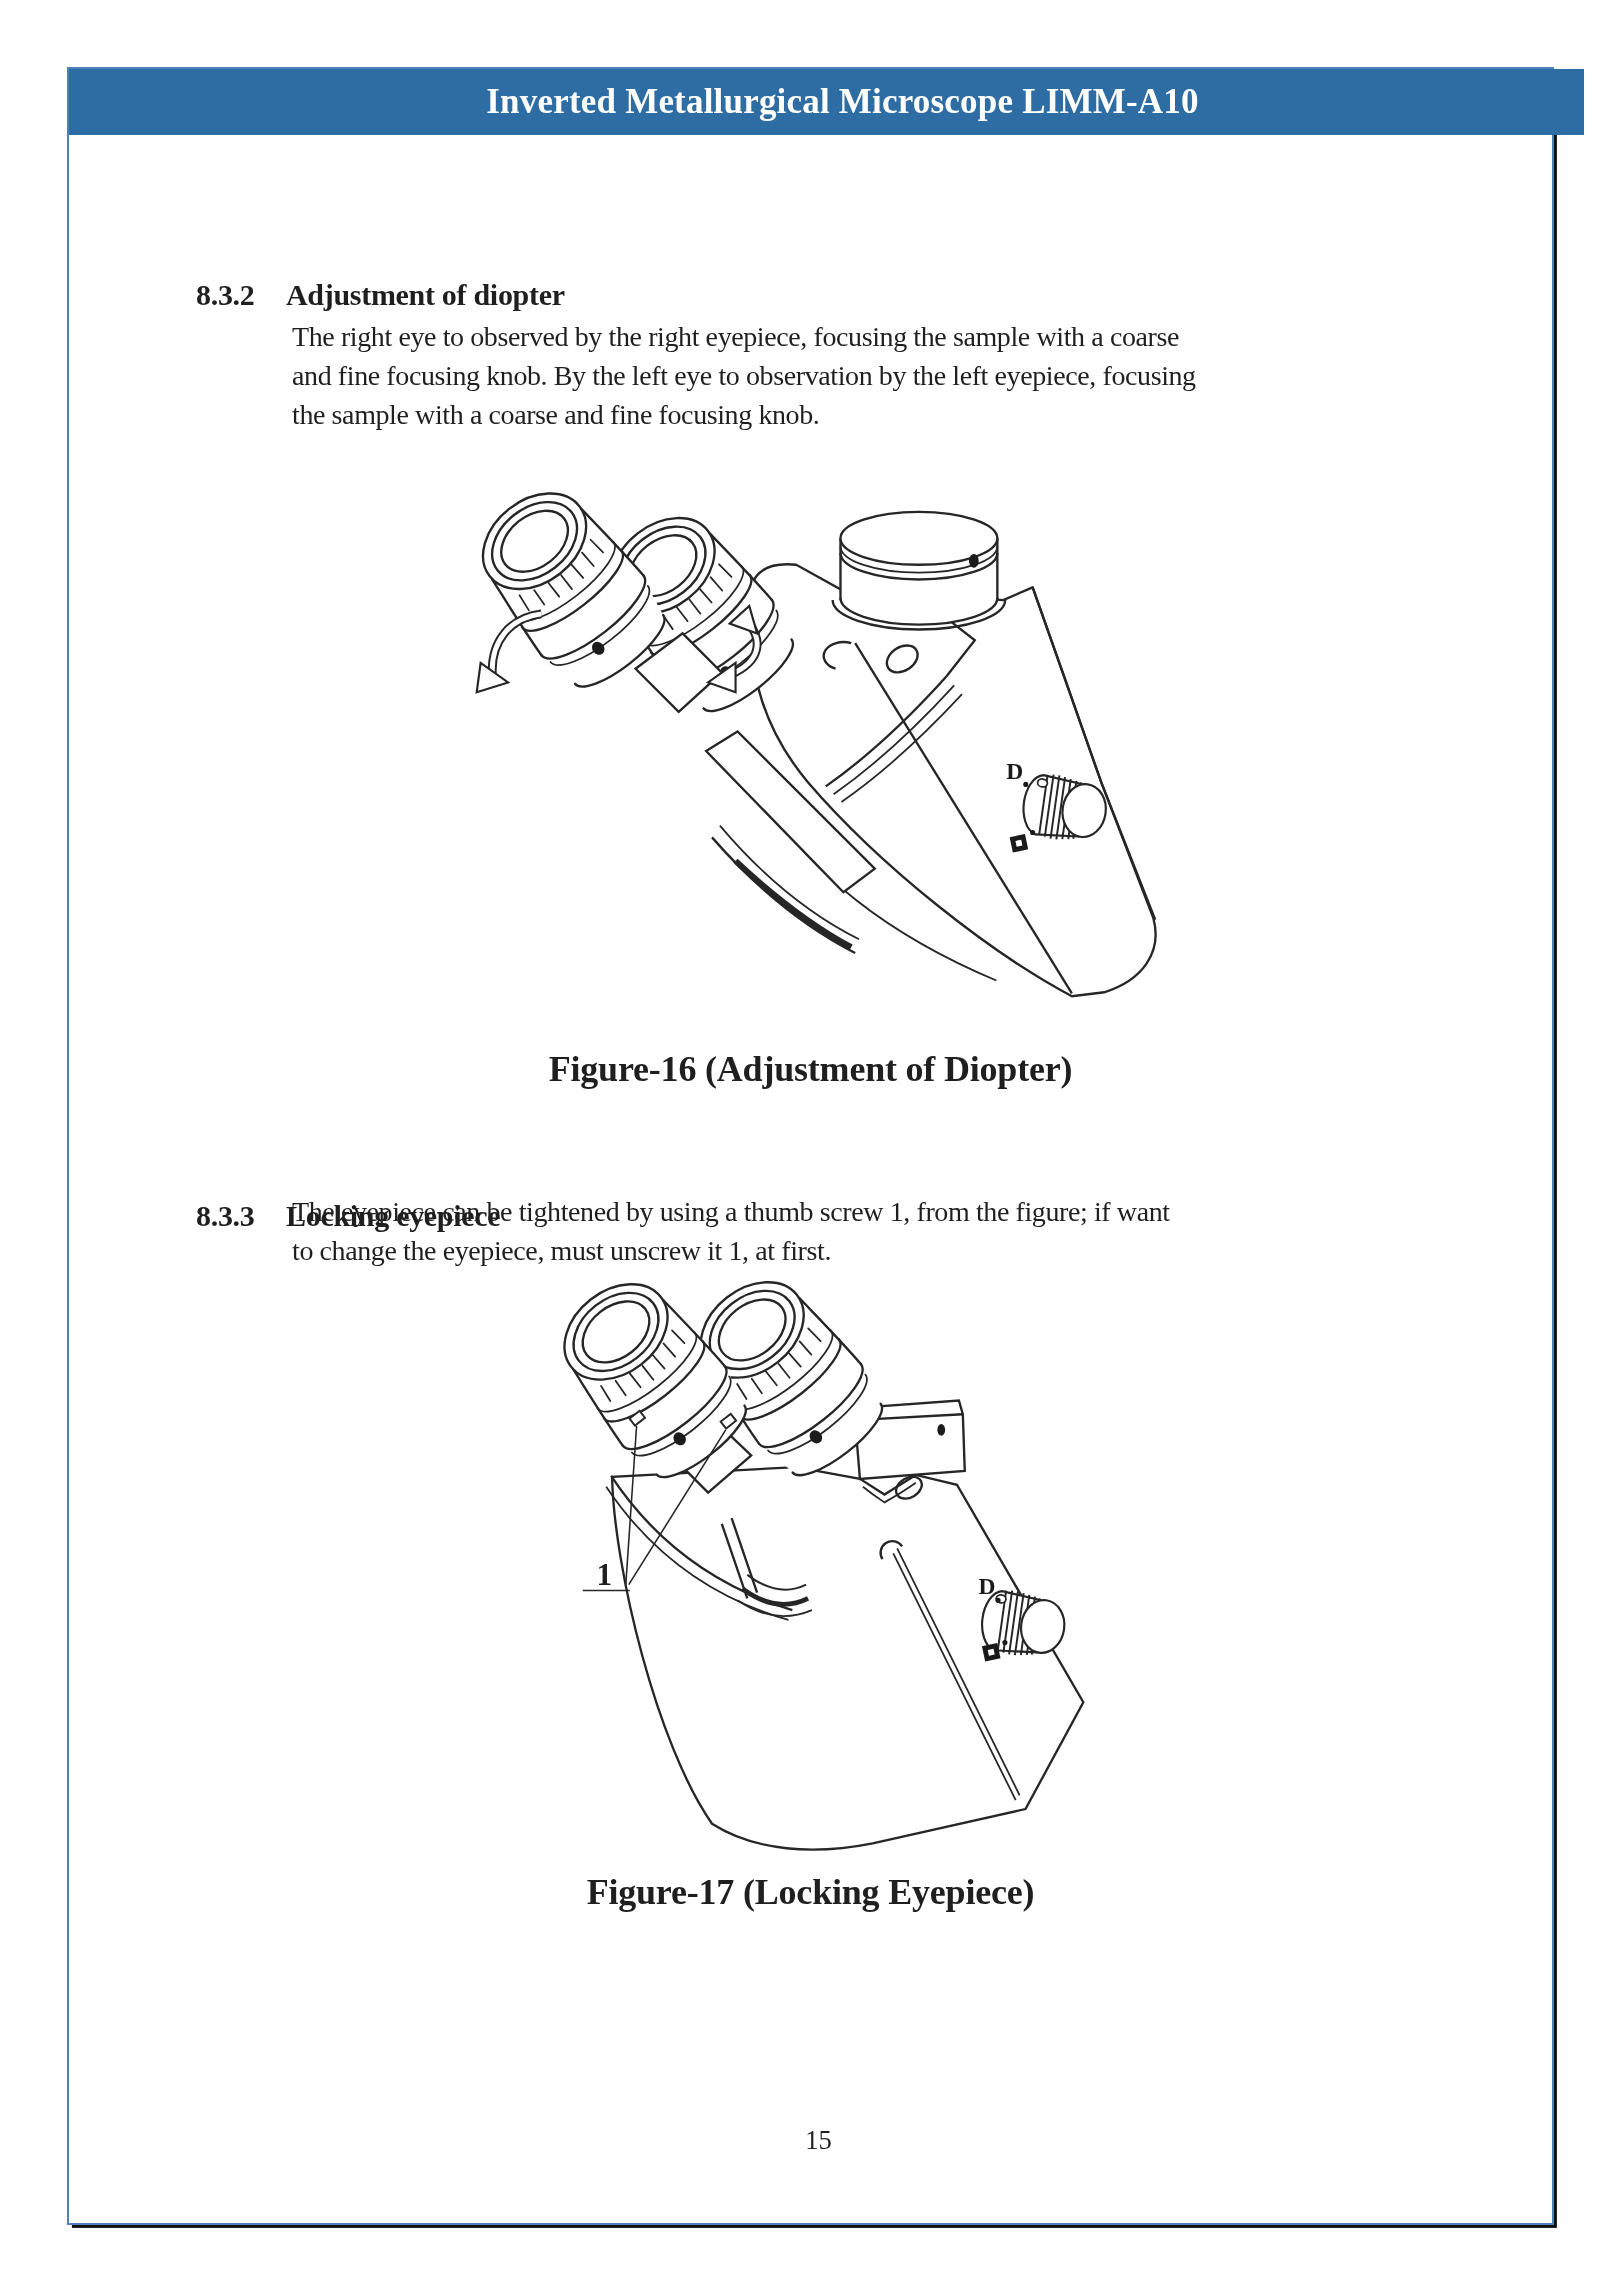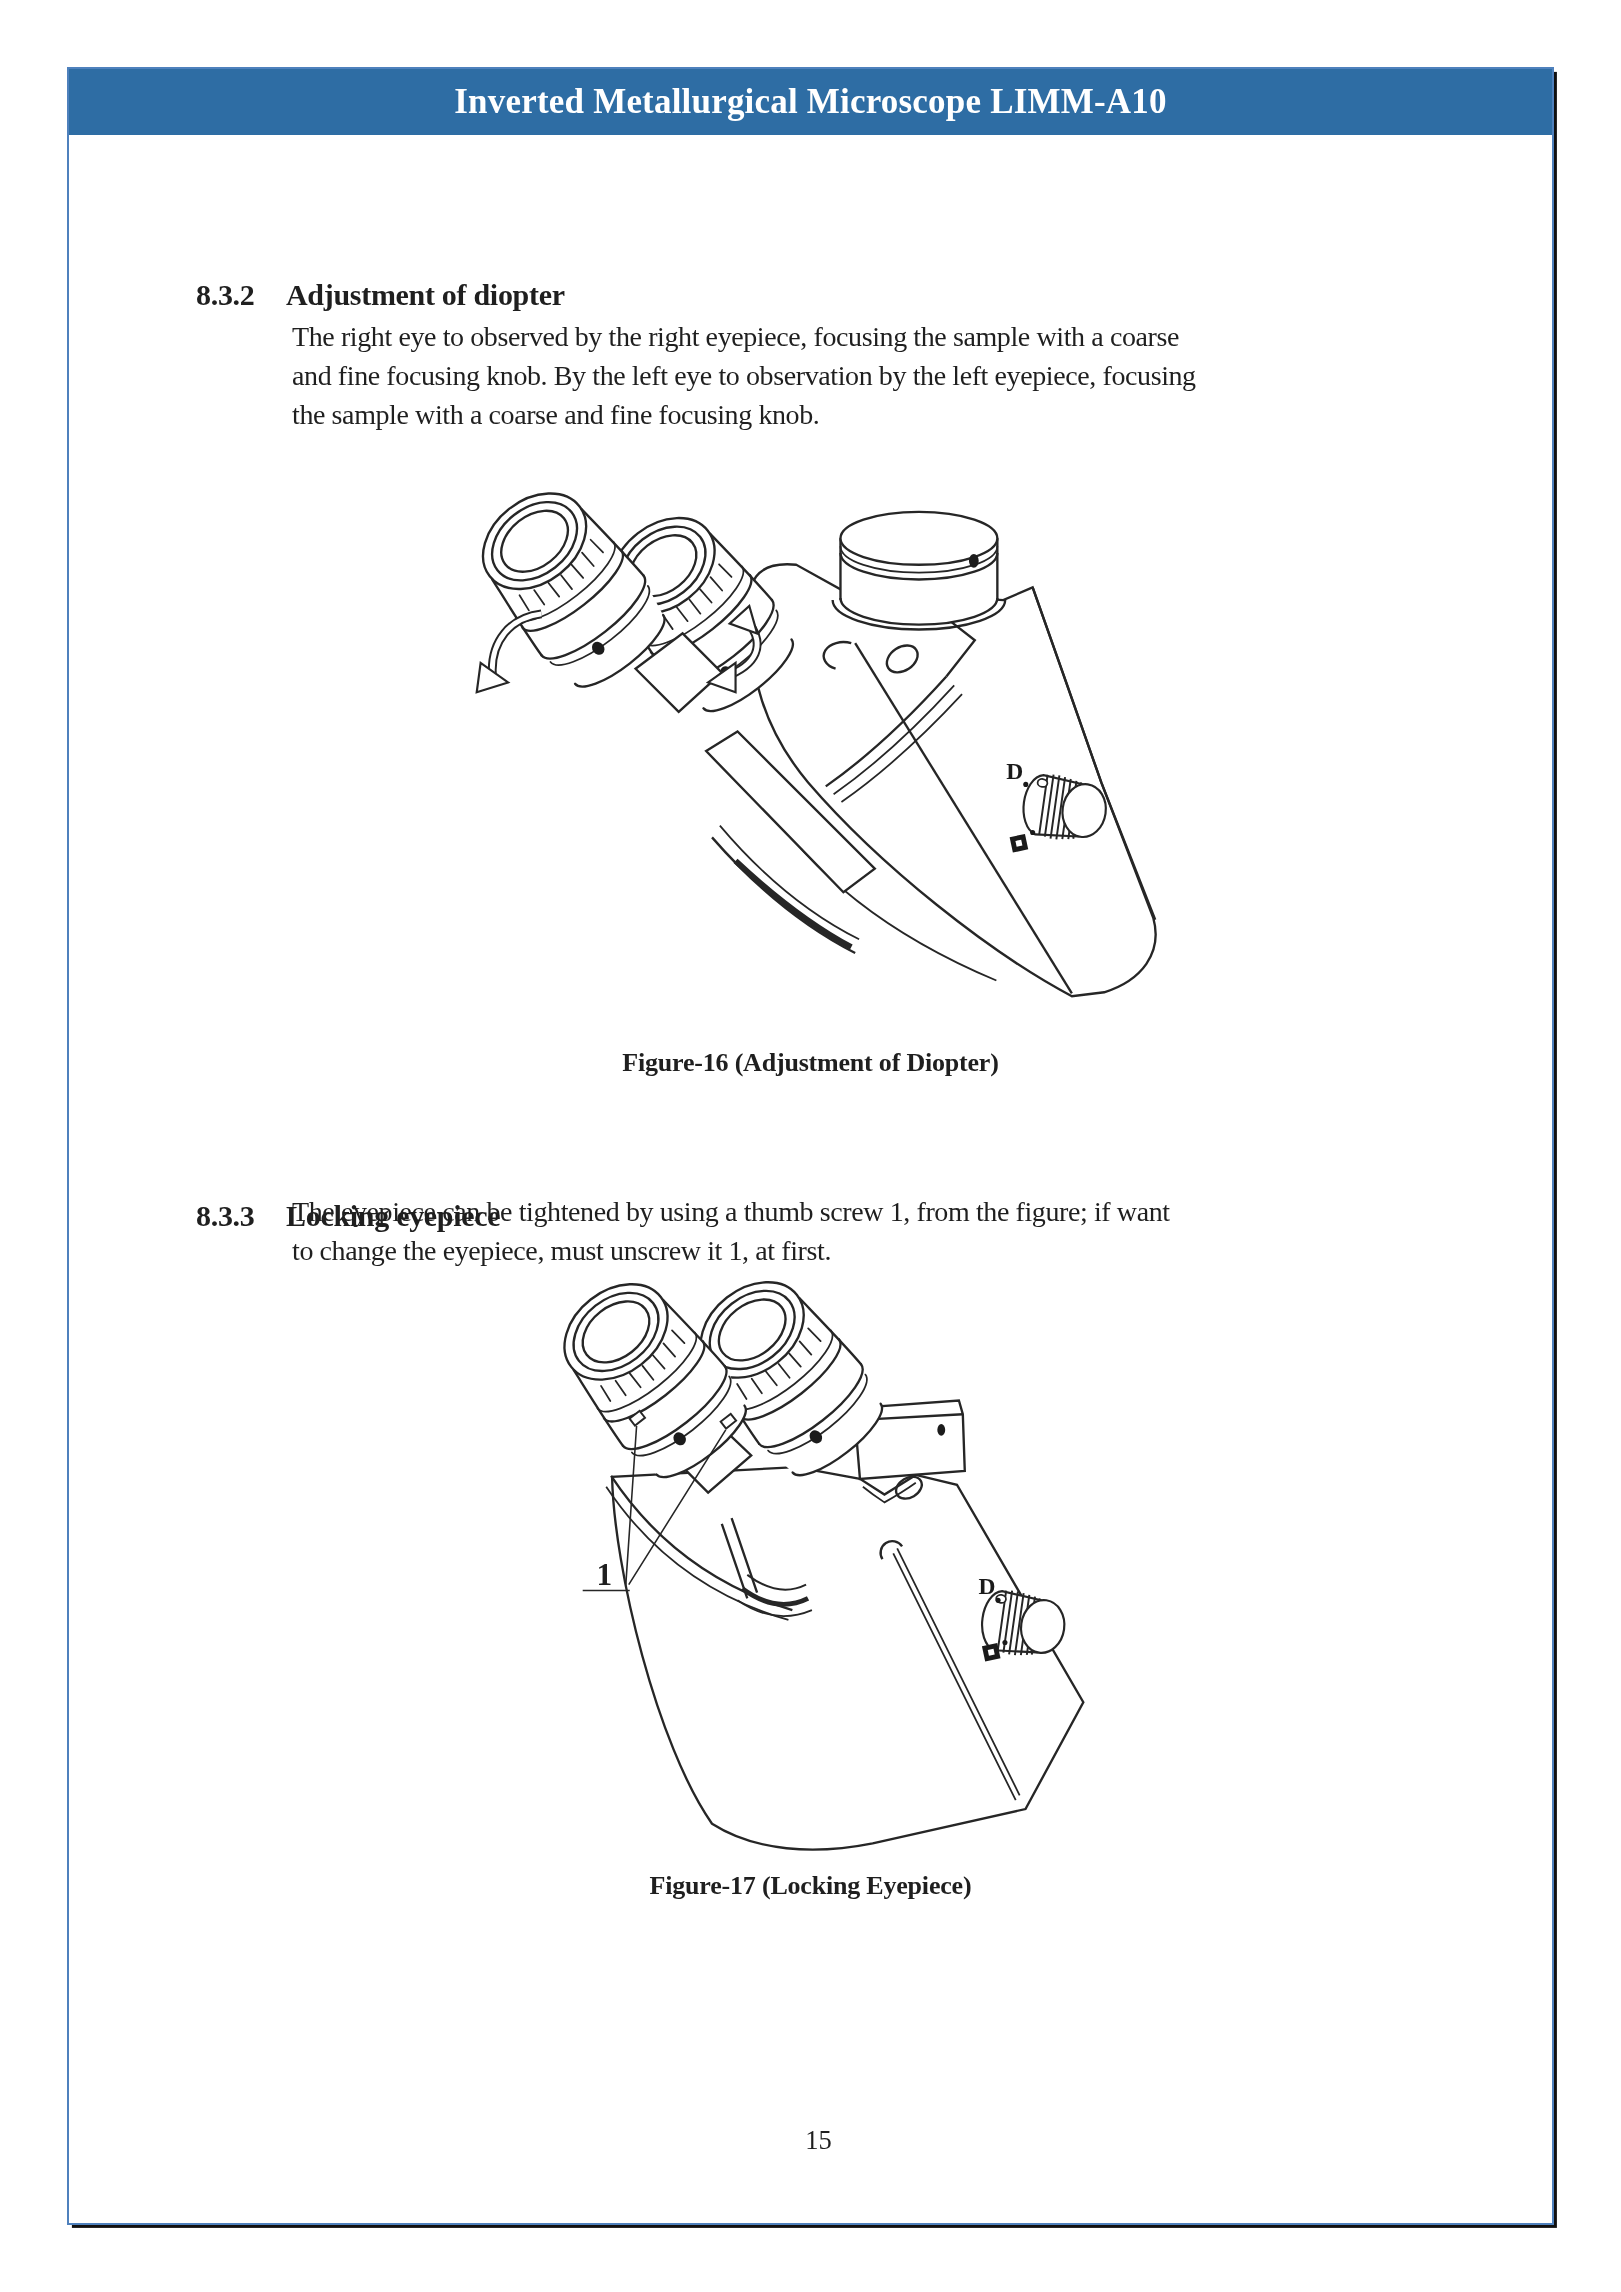--- a/index.html
+++ b/index.html
@@ -1,30 +1,30 @@
 <!DOCTYPE html>
 <html><head>
 <meta charset="utf-8">
 <style>
   html,body{margin:0;padding:0;background:#ffffff;}
   .stage{position:relative;width:1621px;height:2293px;background:#ffffff;overflow:hidden;
          font-family:"Liberation Serif", serif;color:#1f1f1f;}
   .page{position:absolute;left:67px;top:67px;width:1483px;height:2154px;
         border:2px solid #4f81bd;background:#ffffff;
         box-shadow:3.9px 3.9px 0 -1px #101010;}
-  .header-bar{position:absolute;left:0;top:0;width:100%;height:66px;background:#2e6da4;}
+  .header-bar{position:absolute;left:0;top:0;width:100%;height:66px;background:#2e6da4;padding-left:32px;}
   .header-bar .title{display:block;width:100%;line-height:66px;text-align:center;
         color:#ffffff;font-weight:bold;font-size:35px;letter-spacing:0.2px;}
   .sec-heading{position:absolute;left:127px;display:flex;font-weight:bold;font-size:30px;
         letter-spacing:-0.3px;white-space:nowrap;}
   .sec-heading .num{display:inline-block;width:90px;}
   .body-text{position:absolute;left:223px;width:1215px;font-size:28px;line-height:39px;
         letter-spacing:-0.4px;white-space:pre-line;}
   .caption{position:absolute;left:0;width:100%;text-align:center;font-weight:bold;
-        font-size:26px;letter-spacing:-0.2px;}
+        font-size:36px;letter-spacing:-0.2px;}
   .figure{position:absolute;}
   .page-number{position:absolute;left:0;width:100%;text-align:center;font-size:26.5px;}
   svg{display:block;}
   svg text.mark{font-family:"Liberation Serif", serif;font-weight:bold;}
 </style>
 </head>
 <body>
 
 <div class="stage">
   <div class="page">

